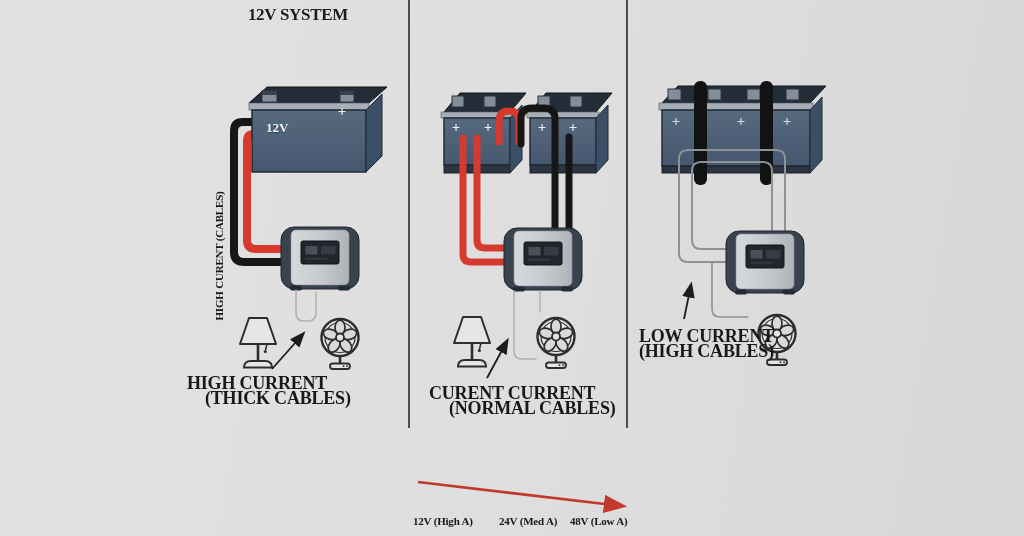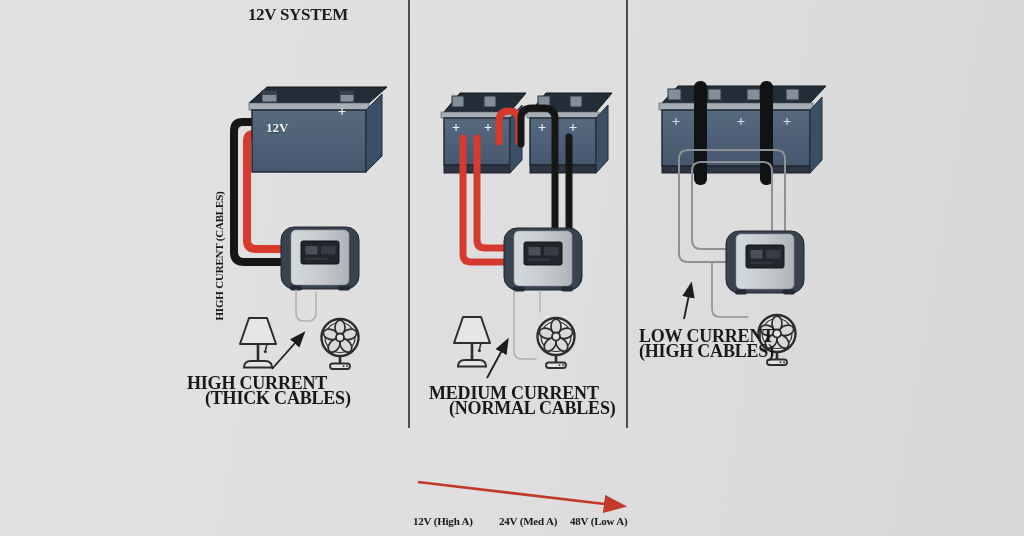--- a/index.html
+++ b/index.html
@@ -193,21 +193,21 @@
 
   <div class="plus-mark plus-dim" style="left:668px;top:114px">+</div>
   <div class="plus-mark plus-dim" style="left:733px;top:114px">+</div>
   <div class="plus-mark plus-dim" style="left:779px;top:114px">+</div>
 
   <div class="vnote">HIGH CURENT (CABLES)</div>
 
   <div class="note" style="left:187px;top:373px">HIGH CURRENT</div>
   <div class="note" style="left:205px;top:388px">(THICK CABLES)</div>
 
-  <div class="note" style="left:429px;top:383px">MEDIUM CURRENT</div>
+  <div class="note" style="left:429px;top:383px">CURENT CURRENT</div>
   <div class="note" style="left:449px;top:398px">(NORMAL CABLES)</div>
 
   <div class="note" style="left:639px;top:326px">LOW CURRENT</div>
   <div class="note" style="left:639px;top:341px">(HIGH CABLES)</div>
 
   <div class="legend-item" style="left:413px">12V (High A)</div>
   <div class="legend-item" style="left:499px">24V (Med A)</div>
   <div class="legend-item" style="left:570px">48V (Low A)</div>
 
 </div>

